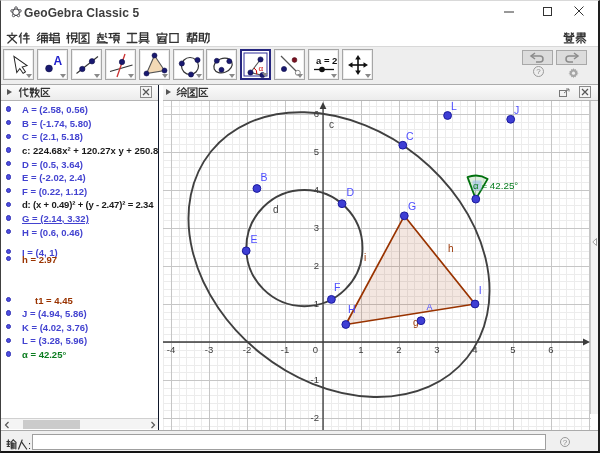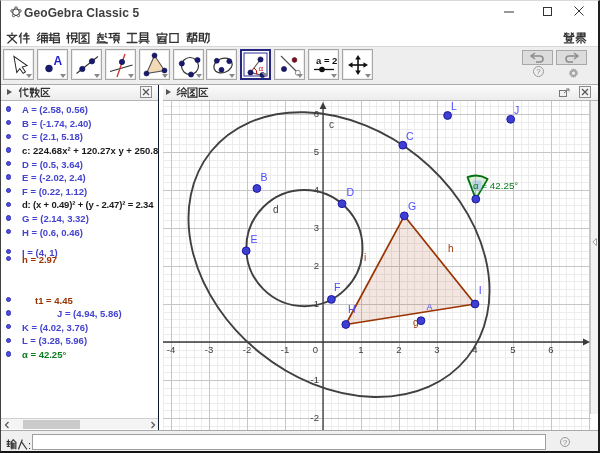--- a/index.html
+++ b/index.html
@@ -441,21 +441,21 @@
             </svg>
           </div>
     </div>
     <div style="position:absolute;top:17px;left:0;width:157px;height:316px;overflow:hidden">
       <div class="arow" style="top:1.6px">
             <span class="dot"></span>
             <span class="atxt" style="color:#4343d0;">A = (2.58, 0.56)</span>
           </div>
           <div class="arow" style="top:15.2px">
             <span class="dot"></span>
-            <span class="atxt" style="color:#4343d0;">B = (-1.74, 2.40)</span>
+            <span class="atxt" style="color:#4343d0;">B = (-1.74, 5.80)</span>
           </div>
           <div class="arow" style="top:28.8px">
             <span class="dot"></span>
             <span class="atxt" style="color:#4343d0;">C = (2.1, 5.18)</span>
           </div>
           <div class="arow" style="top:42.4px">
             <span class="dot"></span>
             <span class="atxt" style="color:#1a1a1a;">c: 224.68x² + 120.27x y + 250.8</span>
           </div>
           <div class="arow" style="top:56.0px">
@@ -469,41 +469,41 @@
           <div class="arow" style="top:83.2px">
             <span class="dot"></span>
             <span class="atxt" style="color:#4343d0;">F = (0.22, 1.12)</span>
           </div>
           <div class="arow" style="top:96.8px">
             <span class="dot"></span>
             <span class="atxt" style="color:#1a1a1a;letter-spacing:-0.18px;text-align:center;">d: (x + 0.49)² + (y - 2.47)² = 2.34</span>
           </div>
           <div class="arow" style="top:110.4px">
             <span class="dot"></span>
-            <span class="atxt" style="color:#4343d0;">G = (2.14, 3.32)</span>
+            <span class="atxt" style="color:#4343d0;text-decoration:underline;">G = (2.14, 3.32)</span>
           </div>
           <div class="arow" style="top:124.0px">
             <span class="dot"></span>
             <span class="atxt" style="color:#4343d0;">H = (0.6, 0.46)</span>
           </div>
           <div class="arow" style="top:144px">
             <span class="dot"></span>
             <span class="atxt" style="color:#4343d0;">I = (4, 1)</span>
           </div>
           <div class="arow" style="top:151.2px">
             <span class="dot"></span>
             <span class="atxt" style="color:#993300;">h = 2.97</span>
           </div>
           <div class="arow" style="top:192.0px">
             <span class="dot"></span>
             <span class="atxt" style="color:#993300;margin-left:13px;">t1 = 4.45</span>
           </div>
           <div class="arow" style="top:205.6px">
             <span class="dot"></span>
-            <span class="atxt" style="color:#4343d0;margin-left:35px;">J = (4.94, 5.86)</span>
+            <span class="atxt" style="color:#4343d0;">J = (4.94, 5.86)</span>
           </div>
           <div class="arow" style="top:219.2px">
             <span class="dot"></span>
             <span class="atxt" style="color:#4343d0;">K = (4.02, 3.76)</span>
           </div>
           <div class="arow" style="top:232.8px">
             <span class="dot"></span>
             <span class="atxt" style="color:#4343d0;">L = (3.28, 5.96)</span>
           </div>
           <div class="arow" style="top:246.4px">

